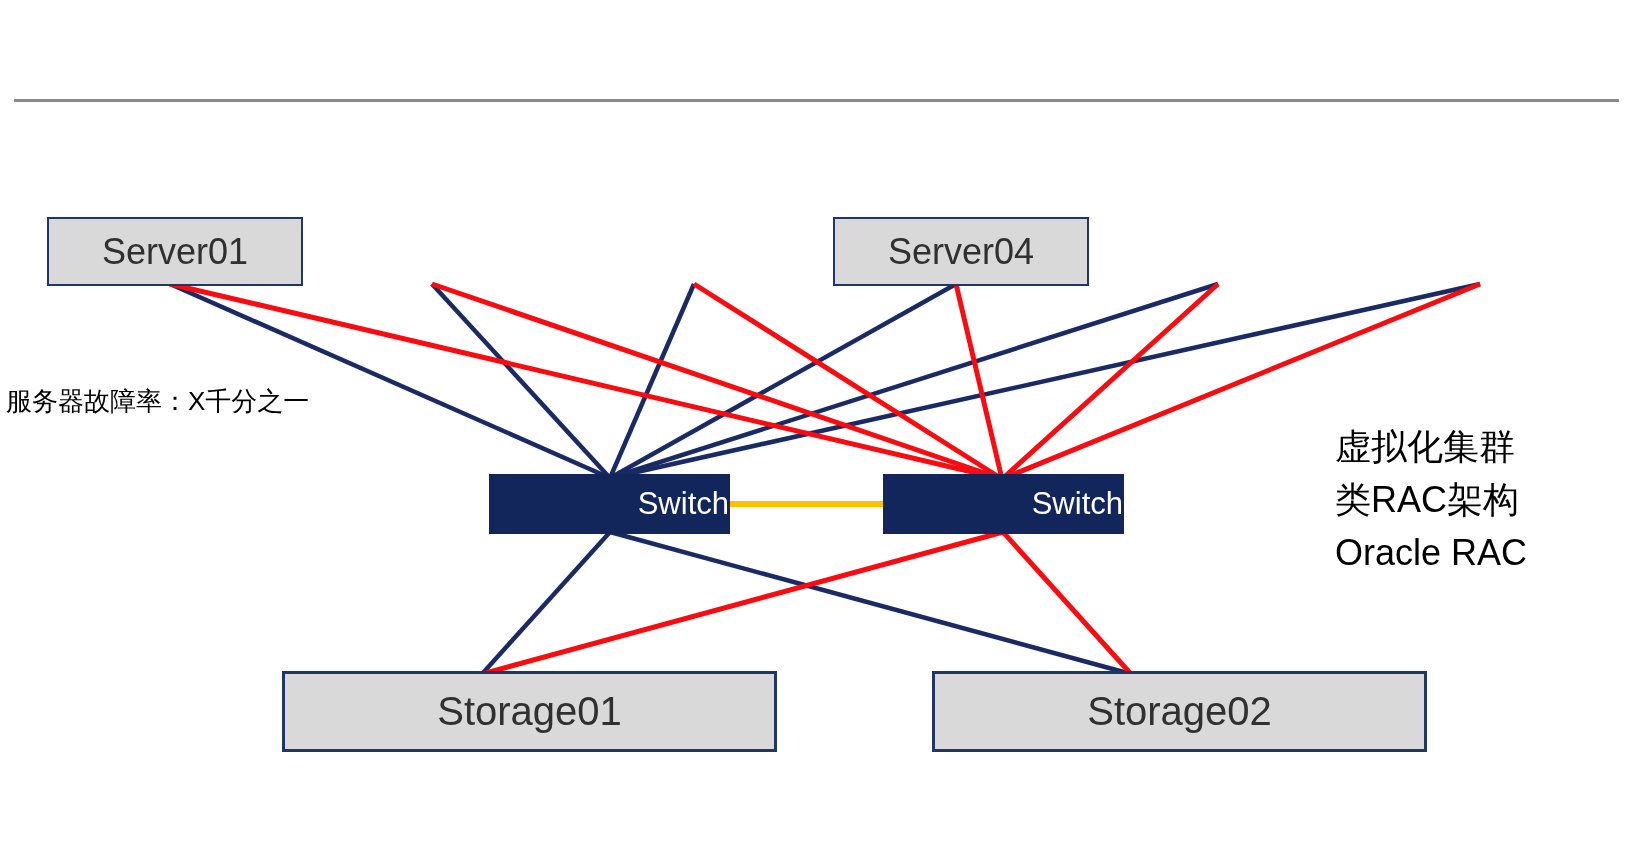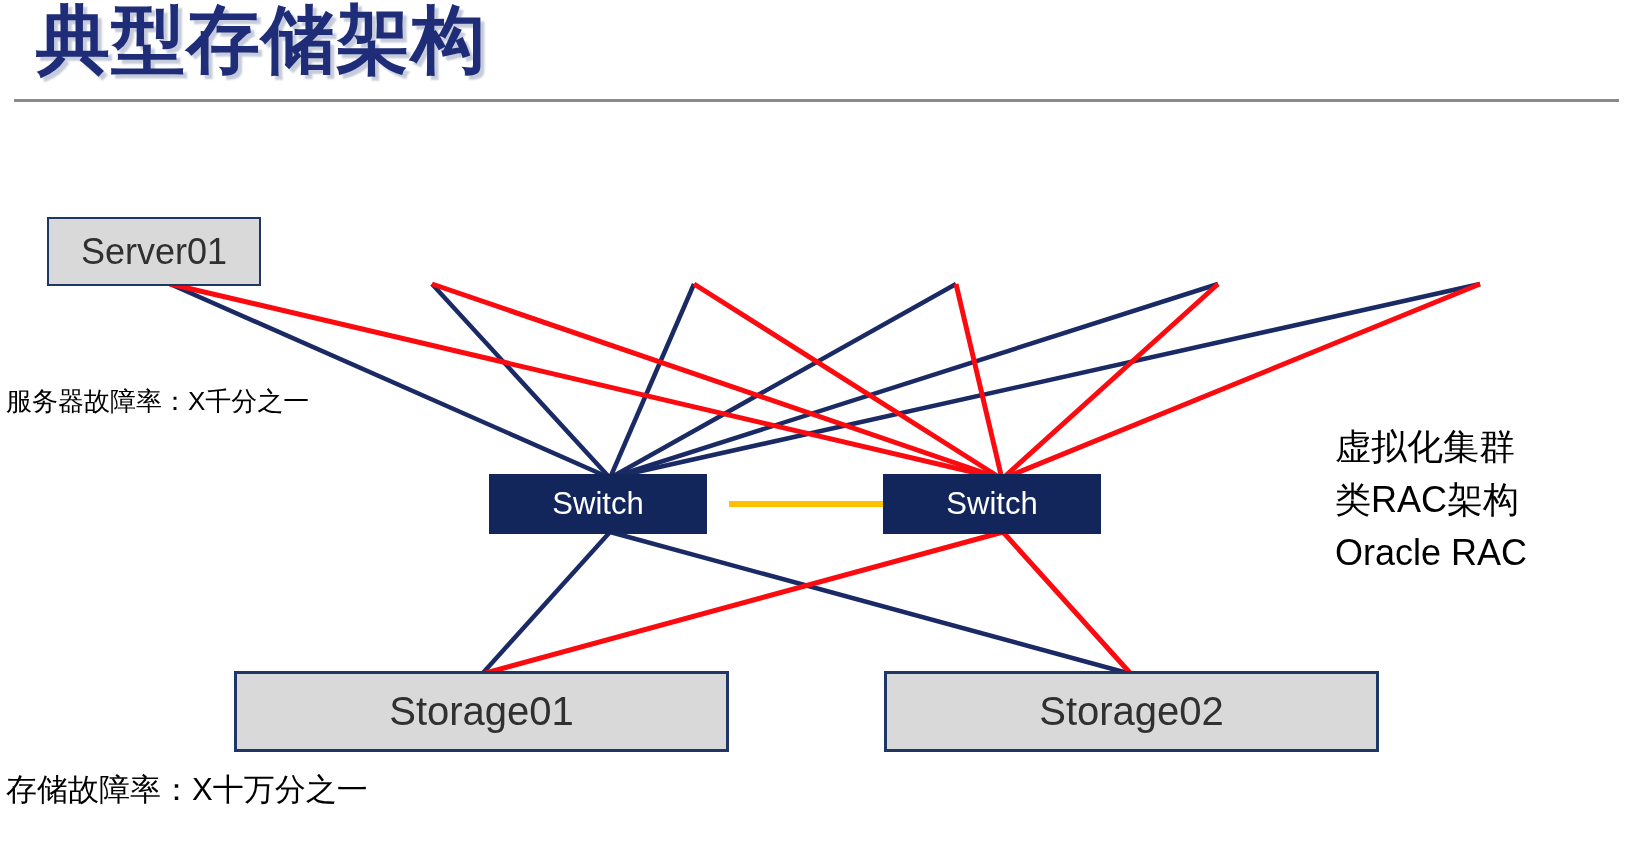--- a/index.html
+++ b/index.html
@@ -33,35 +33,36 @@
     box-sizing: border-box;
     background: var(--node-fill, #d9d9d9);
     border: 2px solid var(--node-border, #1f3765);
     color: var(--node-text, #303030);
     display: flex;
     align-items: center;
     justify-content: center;
     white-space: nowrap;
   }
   .server-node {
-    top: 217px; width: 214px; height: 69px;
+    top: 217px; width: 256px; height: 69px;
     font-size: 36px;
   }
   .storage-node {
     top: 671px; width: 495px; height: 81px;
     border-width: 3px;
     font-size: 40px;
+    margin-left: 48px;
   }
   .switch-node {
-    top: 474px; width: 218px; height: 60px;
+    top: 474px; width: 241px; height: 60px;
     background: var(--switch-fill, #13265c);
     border: 1px solid var(--switch-fill, #13265c);
     color: var(--switch-text, #ffffff);
     font-size: 31px;
-    display: flex; align-items: center; justify-content: center;
+    display: flex; align-items: center; justify-content: flex-end;
     box-sizing: border-box;
     white-space: nowrap;
     position: absolute;
   }
 
   .side-label {
     color: var(--label-text, #000000);
     white-space: nowrap;
   }
   .server-rate-label { left: 6px; top: 384px; font-size: 26px; line-height: 34px; }
@@ -79,21 +80,20 @@
     left: 0; top: 0;
     width: 1632px; height: 847px;
     pointer-events: none;
   }
 </style>
 </head>
 <body>
 
 <div class="slide">
 
-  <div class="abs page-title">典型存储架构</div>
   <div class="abs title-divider"></div>
 
   <svg class="abs lines-layer" viewBox="0 0 1632 847" xmlns="http://www.w3.org/2000/svg" id="lines-svg">
       <line x1="170" y1="284" x2="610" y2="478" stroke="#1a2a64" stroke-width="4.5"></line>
       <line x1="432" y1="284" x2="610" y2="478" stroke="#1a2a64" stroke-width="4.5"></line>
       <line x1="694" y1="284" x2="610" y2="478" stroke="#1a2a64" stroke-width="4.5"></line>
       <line x1="956" y1="284" x2="610" y2="478" stroke="#1a2a64" stroke-width="4.5"></line>
       <line x1="1218" y1="284" x2="610" y2="478" stroke="#1a2a64" stroke-width="4.5"></line>
       <line x1="1480" y1="284" x2="610" y2="478" stroke="#1a2a64" stroke-width="4.5"></line>
       <line x1="610" y1="532" x2="482" y2="674" stroke="#1a2a64" stroke-width="4.5"></line>
@@ -105,37 +105,39 @@
       <line x1="1218" y1="284" x2="1002" y2="479" stroke="#fb0a0f" stroke-width="5"></line>
       <line x1="1480" y1="284" x2="1002" y2="479" stroke="#fb0a0f" stroke-width="5"></line>
       <line x1="1003" y1="532" x2="482" y2="674" stroke="#fb0a0f" stroke-width="5"></line>
       <line x1="1003" y1="532" x2="1131" y2="674" stroke="#fb0a0f" stroke-width="5"></line>
       <line x1="729" y1="504" x2="885" y2="504" stroke="#ffc000" stroke-width="6"></line>
     </svg>
 
   <div class="abs node server-node" style="left:47px">
       <span>Server01</span>
     </div>
+  <div class="abs node server-node" style="left:833px">
+      <span>Server04</span>
+    </div>
 
   <div class="switch-node" style="left:489px">
       <span>Switch</span>
     </div>
   <div class="switch-node" style="left:883px">
       <span>Switch</span>
     </div>
 
   <div class="abs node storage-node" style="left:234px">
       <span>Storage01</span>
     </div>
   <div class="abs node storage-node" style="left:884px">
       <span>Storage02</span>
     </div>
 
   <div class="abs side-label server-rate-label">服务器故障率：X千分之一</div>
-  <div class="abs side-label storage-rate-label">存储故障率：X十万分之一</div>
 
   <div class="abs cluster-note">
     <div>虚拟化集群</div>
     <div>类RAC架构</div>
     <div>Oracle RAC</div>
   </div>
 
 </div>
 
 </body></html>

